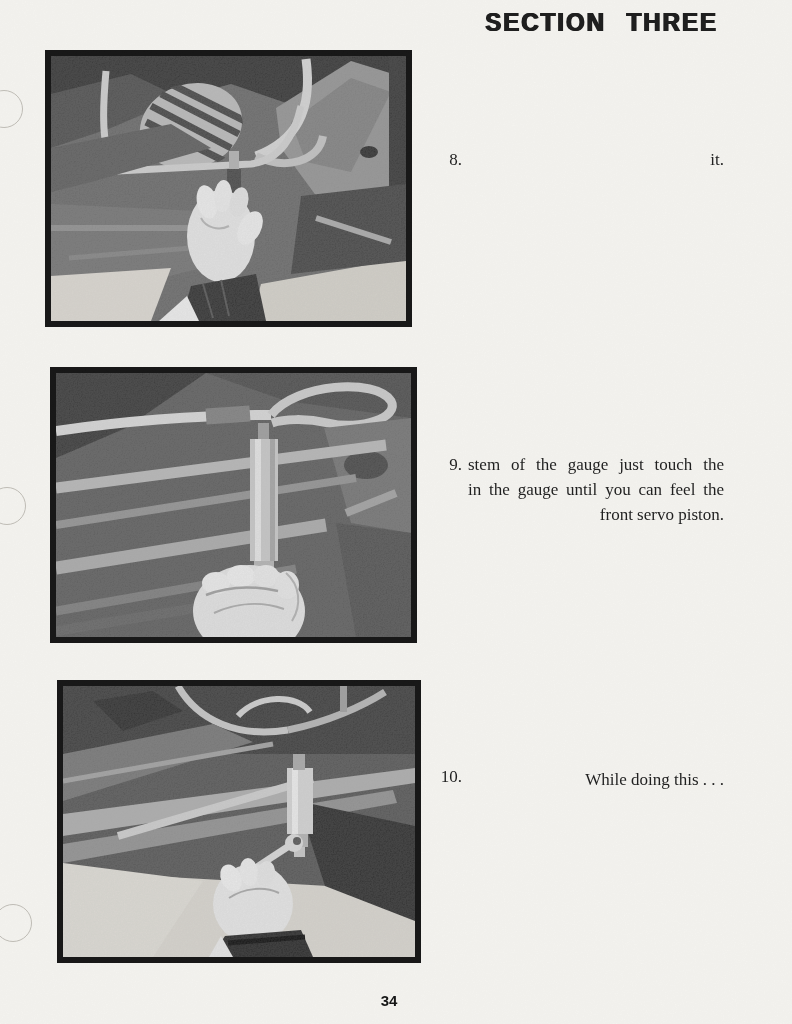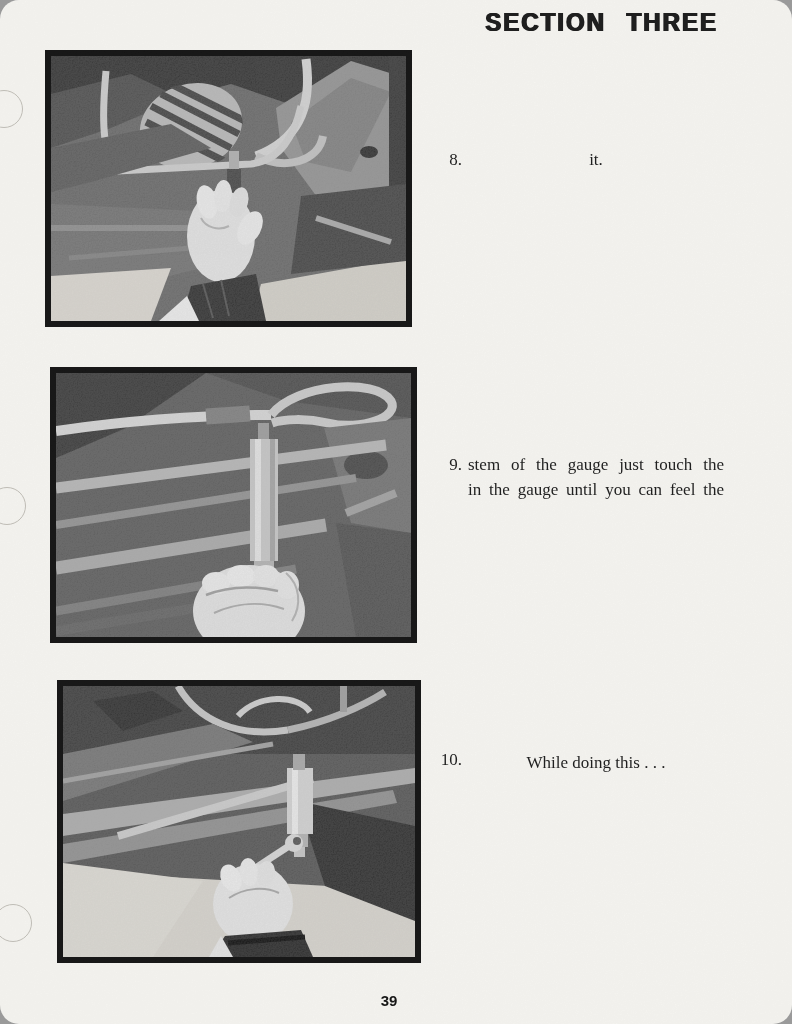--- a/index.html
+++ b/index.html
@@ -4,21 +4,20 @@
 <style>
   html, body { margin: 0; padding: 0; background: #9a9a9a; }
   .page {
     position: relative;
     width: 792px;
     height: 1024px;
     background: #f8f7f3;
     overflow: hidden;
     font-family: "Liberation Serif", serif;
     color: #1b1b1b;
-    border-radius: 19px;
   }
   .section-header {
     position: absolute;
     top: 7px;
     right: 74px;
     font-family: "Liberation Sans", sans-serif;
     font-weight: bold;
     font-size: 24px;
     letter-spacing: 2px;
     word-spacing: 12px;
@@ -51,25 +50,25 @@
   .step {
     position: absolute;
     left: 432px;
     width: 292px;
     display: flex;
     font-size: 17px;
     line-height: 25px;
   }
   #step8  { top: 147px; }
   #step9  { top: 452px; }
-  #step10 { top: 747px; }
+  #step10 { top: 764px; }
   .step-number { width: 30px; text-align: right; flex: none; }
   .step-text { margin-left: 6px; flex: 1; }
   .jl { text-align: justify; text-align-last: justify; }
-  .jl-last { text-align: center; }
+  .jl-last { text-align: right; }
   .mt3 { margin-top: 3px; }
   .page-number {
     position: absolute;
     left: 0;
     top: 992px;
     width: 778px;
     text-align: center;
     font-family: "Liberation Sans", sans-serif;
     font-weight: bold;
     font-size: 15px;
@@ -234,31 +233,32 @@
     <div class="step-text">
       <div class="jl-last">it.</div>
     </div>
   </div>
 
   <div class="step" id="step9">
     <span class="step-number">9.</span>
     <div class="step-text">
       <div class="jl">stem of the gauge just touch the</div>
       <div class="jl">in the gauge until you can feel the</div>
+      <div class="jl-last">front servo piston.</div>
     </div>
   </div>
 
   <div class="step" id="step10">
     <span class="step-number">10.</span>
     <div class="step-text">
       <div class="jl-last mt3">While doing this . . .</div>
     </div>
   </div>
 
-  <div class="page-number">39</div>
+  <div class="page-number">34</div>
 
   <svg class="scan-noise" width="792" height="1024">
     <defs>
       <filter id="pg">
           <feTurbulence type="fractalNoise" baseFrequency="0.9" numOctaves="2" stitchTiles="stitch"></feTurbulence>
         <feColorMatrix type="matrix" values="0 0 0 0 0.2  0 0 0 0 0.2  0 0 0 0 0.2  0.7 0.7 0.7 0 0"></feColorMatrix>
         </filter>
     </defs>
     <rect width="792" height="1024" filter="url(#pg)"></rect>
   </svg>

